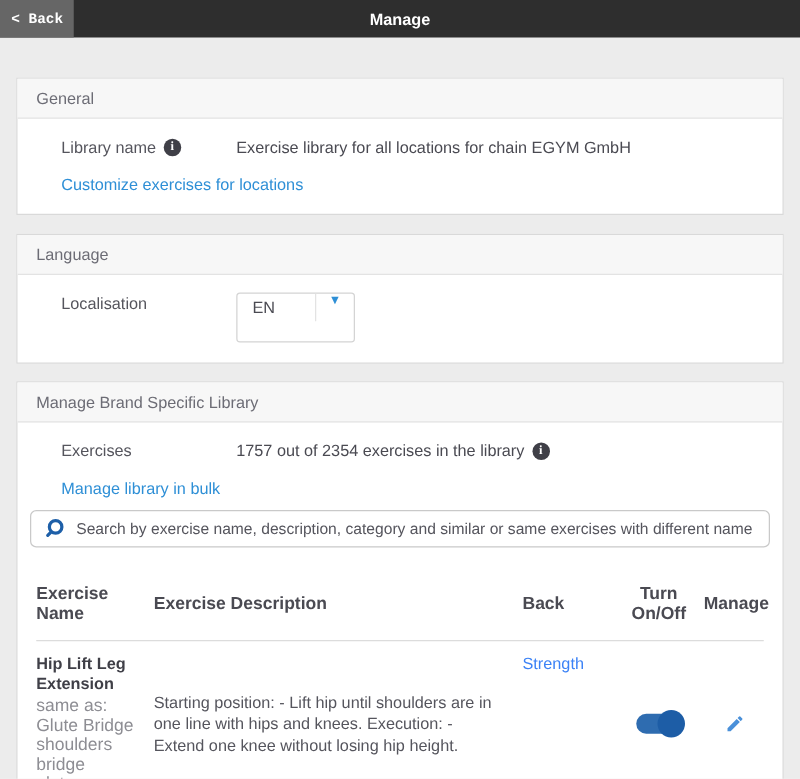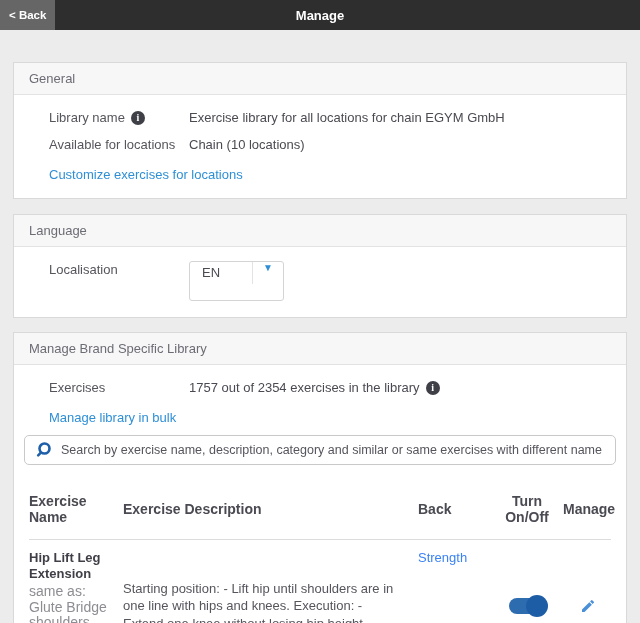--- a/index.html
+++ b/index.html
@@ -22,21 +22,21 @@
     justify-content: center;
   }
   .back-btn {
     position: absolute;
     left: 0; top: 0;
     height: 30px;
     min-width: 46px;
     background: #666666;
     color: #ffffff;
     border: none;
-    font-family: Liberation Sans, sans-serif;
+    font-family: Liberation Mono, monospace;
     font-size: 11.5px;
     font-weight: bold;
     padding: 0 9px;
     cursor: pointer;
   }
   .topbar-title {
     color: #ffffff;
     font-size: 13px;
     font-weight: bold;
   }
@@ -221,24 +221,20 @@
 <div class="panel panel-general">
   <div class="panel-header">General</div>
   <div class="panel-body">
     <div class="field-row">
       <div class="field-label">
         <span>Library name</span>
         <span class="info-icon">i</span>
       </div>
       <div class="field-value">Exercise library for all locations for chain EGYM GmbH</div>
     </div>
-    <div class="field-row">
-      <div class="field-label">Available for locations</div>
-      <div class="field-value">Chain (10 locations)</div>
-    </div>
     <a class="link">Customize exercises for locations</a>
   </div>
 </div>
 
 <div class="panel panel-language">
   <div class="panel-header">Language</div>
   <div class="panel-body">
     <div class="field-row lang-row">
       <div class="field-label">Localisation</div>
     </div>

